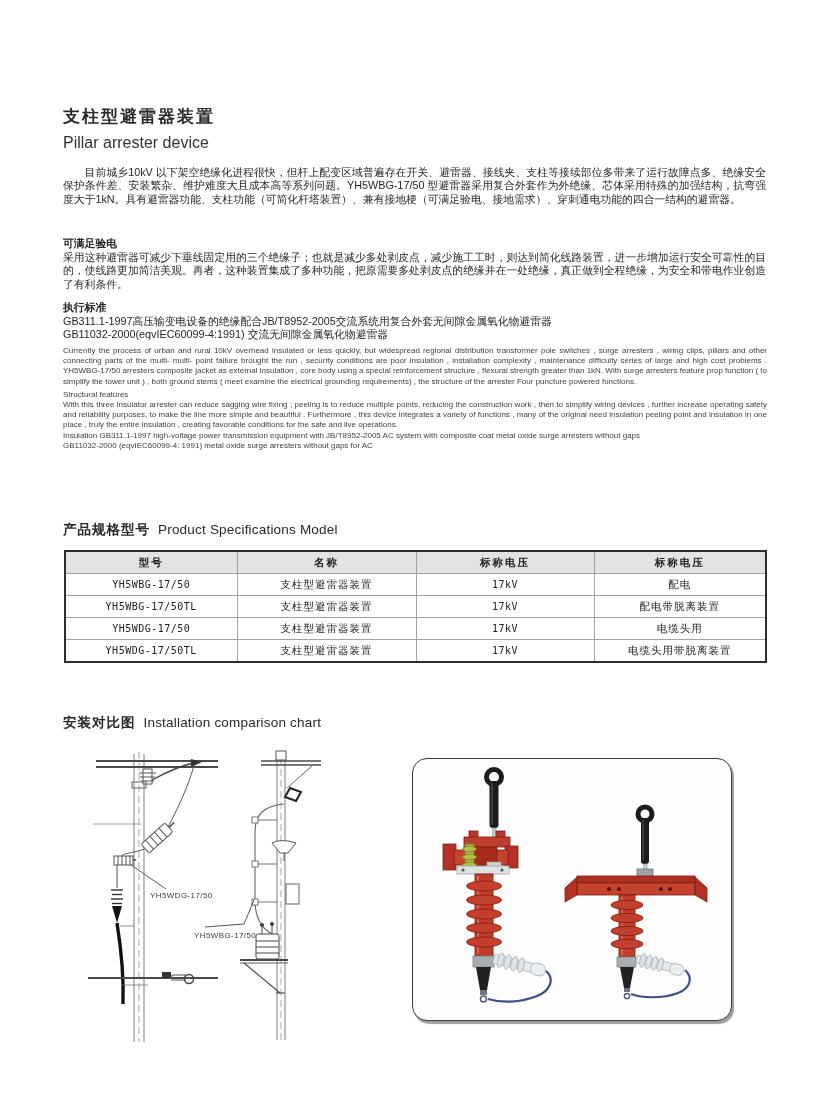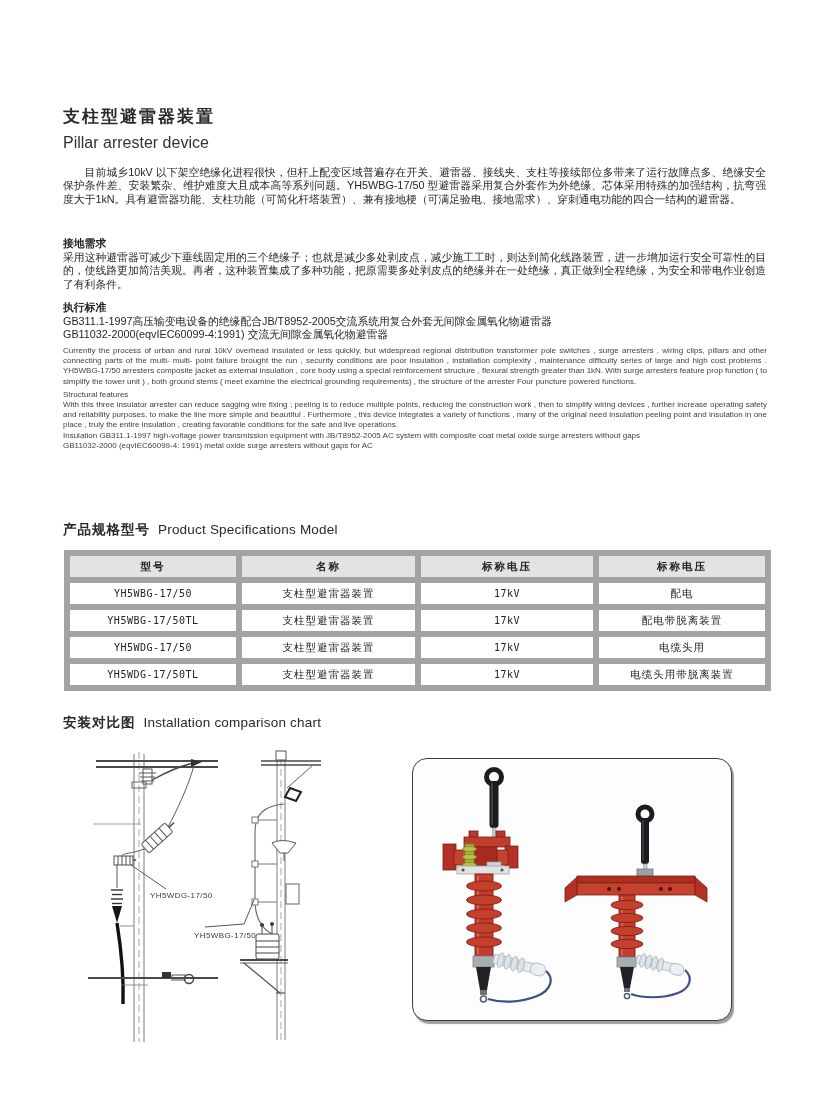--- a/index.html
+++ b/index.html
@@ -25,21 +25,21 @@
   .sec-heading .zh{font-weight:bold;letter-spacing:1px;text-align:center;}
   .sec-heading .en{font-weight:normal;margin-left:8px;letter-spacing:0.2px;margin-top:8px;}
   .spec-heading{top:521px;}
   .install-heading{top:714px;}
   table.spec{
     position:absolute;left:64px;top:550px;width:701px;
     border-collapse:collapse;table-layout:fixed;
     border:2px solid #2f2f2f;font-size:10.5px;color:#222;
   }
   table.spec th,table.spec td{
-    border:6px solid #a3a3a3;text-align:center;vertical-align:middle;
+    border:1px solid #a3a3a3;text-align:center;vertical-align:middle;
     height:21px;padding:0 6px;overflow:hidden;white-space:nowrap;
   }
   table.spec th{background:#e3e3e3;font-weight:bold;letter-spacing:2px;}
   td.model{font-family:"DejaVu Sans Mono","Liberation Mono",monospace;font-size:10px;letter-spacing:0.5px;}
   td.zh{letter-spacing:1px;}
   .drawing{left:78px;top:748px;width:332px;height:307px;}
   .photo-panel{
     left:412px;top:758px;width:318px;height:261px;background:#fdfdfd;
     border:1.5px solid #3c3c3c;border-radius:15px;
     box-shadow:2px 3px 1px rgba(40,40,40,0.45);
@@ -47,21 +47,21 @@
   svg{display:block;}
   svg text{font-family:"Liberation Sans","DejaVu Sans",sans-serif;}
 </style>
 </head>
 <body>
 
 <div class="abs title-zh">支柱型避雷器装置</div>
 <div class="abs title-en">Pillar arrester device</div>
 
 <div class="abs zh-body p-intro-zh">目前城乡10kV 以下架空绝缘化进程很快，但杆上配变区域普遍存在开关、避雷器、接线夹、支柱等接续部位多带来了运行故障点多、绝缘安全保护条件差、安装繁杂、维护难度大且成本高等系列问题。YH5WBG-17/50 型避雷器采用复合外套作为外绝缘、芯体采用特殊的加强结构，抗弯强度大于1kN。具有避雷器功能、支柱功能（可简化杆塔装置）、兼有接地梗（可满足验电、接地需求）、穿刺通电功能的四合一结构的避雷器。</div>
-<div class="abs zh-body h-feat-zh">接地需求</div>
+<div class="abs zh-body h-feat-zh">可满足验电</div>
 <div class="abs zh-body p-feat-zh">采用这种避雷器可减少下垂线固定用的三个绝缘子；也就是减少多处剥皮点，减少施工工时，则达到简化线路装置，进一步增加运行安全可靠性的目的，使线路更加简洁美观。再者，这种装置集成了多种功能，把原需要多处剥皮点的绝缘并在一处绝缘，真正做到全程绝缘，为安全和带电作业创造了有利条件。</div>
 <div class="abs zh-body h-std-zh">执行标准</div>
 <div class="abs zh-body p-std1-zh">GB311.1-1997高压输变电设备的绝缘配合JB/T8952-2005交流系统用复合外套无间隙金属氧化物避雷器</div>
 <div class="abs zh-body p-std2-zh">GB11032-2000(eqvIEC60099-4:1991) 交流无间隙金属氧化物避雷器</div>
 
 <div class="abs en-block">
   <p>Currently the process of urban and rural 10kV overhead insulated or less quickly, but widespread regional distribution transformer pole switches , surge arresters , wiring clips, pillars and other connecting parts of the multi- multi- point failure brought the run , security conditions are poor insulation , installation complexity , maintenance difficulty series of large and high cost problems . YH5WBG-17/50 arresters composite jacket as external insulation , core body using a special reinforcement structure , flexural strength greater than 1kN. With surge arresters feature prop function ( to simplify the tower unit ) , both ground stems ( meet examine the electrical grounding requirements) , the structure of the arrester Four puncture powered functions.</p>
   <p class="gap">Structural features</p>
   <p>With this three insulator arrester can reduce sagging wire fixing ; peeling is to reduce multiple points, reducing the construction work , then to simplify wiring devices , further increase operating safety and reliability purposes, to make the line more simple and beautiful . Furthermore , this device integrates a variety of functions , many of the original need insulation peeling point and insulation in one place , truly the entire insulation , creating favorable conditions for the safe and live operations.</p>
   <p>Insulation GB311.1-1997 high-voltage power transmission equipment with JB/T8952-2005 AC system with composite coat metal oxide surge arresters without gaps</p>

